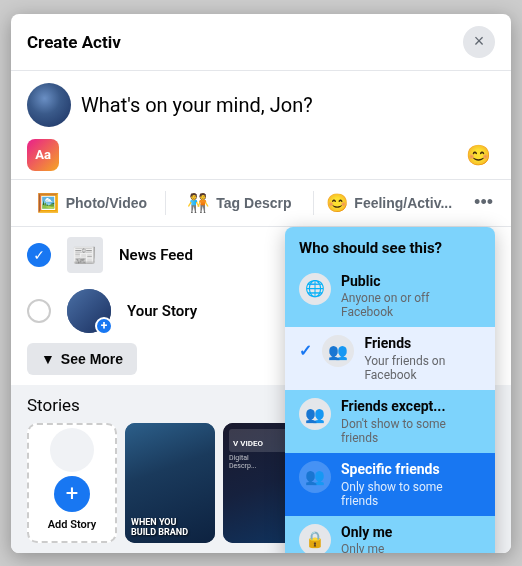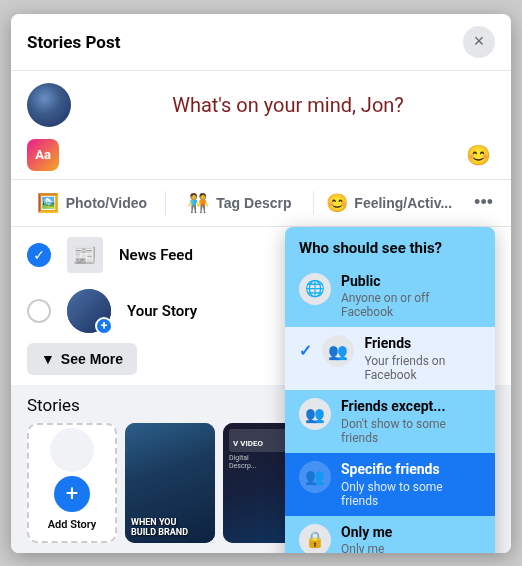--- a/index.html
+++ b/index.html
@@ -61,23 +61,22 @@
       overflow: hidden;
       position: relative;
     }
     .avatar-inner {
       width: 100%;
       height: 100%;
       background: radial-gradient(circle at 40% 35%, #6a8fc4 0%, #3a5a8a 40%, #1a3060 100%);
     }
     .post-placeholder {
       font-size: 20px;
-      color: #7f1d1d;
+      color: #000000;
       flex: 1;
-      text-align: center;
     }
     .toolbar-row {
       padding: 0 16px 8px 16px;
       display: flex;
       align-items: flex-end;
       justify-content: space-between;
     }
     .toolbar-icon-left {
       width: 32px;
       height: 32px;
@@ -361,21 +360,21 @@
     .audience-section {
       position: relative;
     }
   </style>
 </head>
 <body>
 
 <div class="modal">
 
   <div class="modal-header">
-    <span class="modal-title">Stories Post</span>
+    <span class="modal-title">Create Activ</span>
     <button class="close-btn">
       <span>×</span>
     </button>
   </div>
 
   <div class="post-area">
     <div class="avatar">
       <div class="avatar-inner"></div>
     </div>
     <div class="post-placeholder">What's on your mind, Jon?</div>

